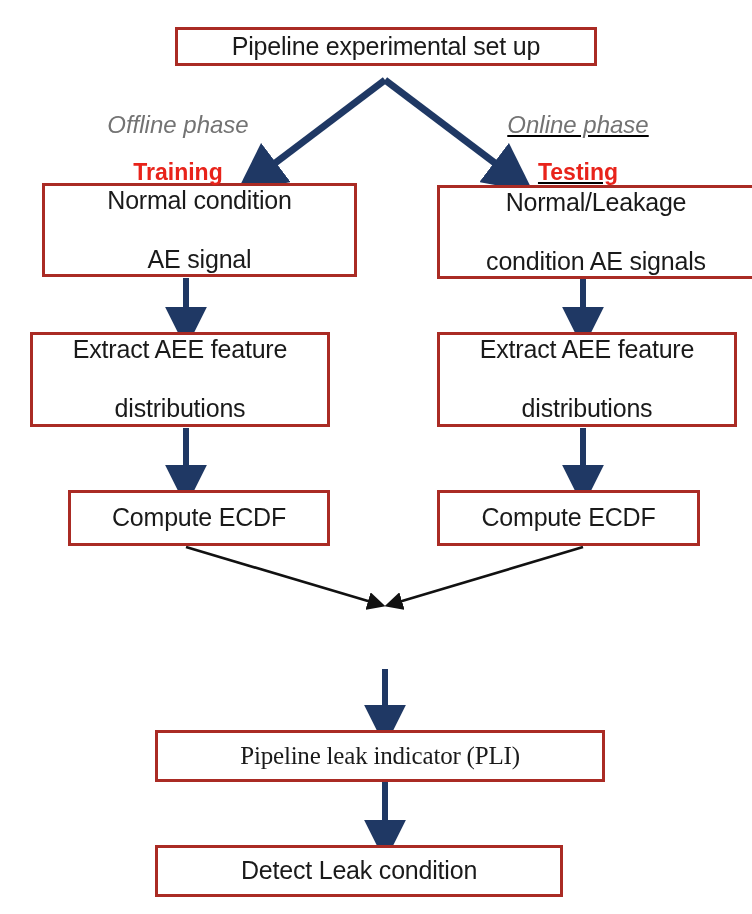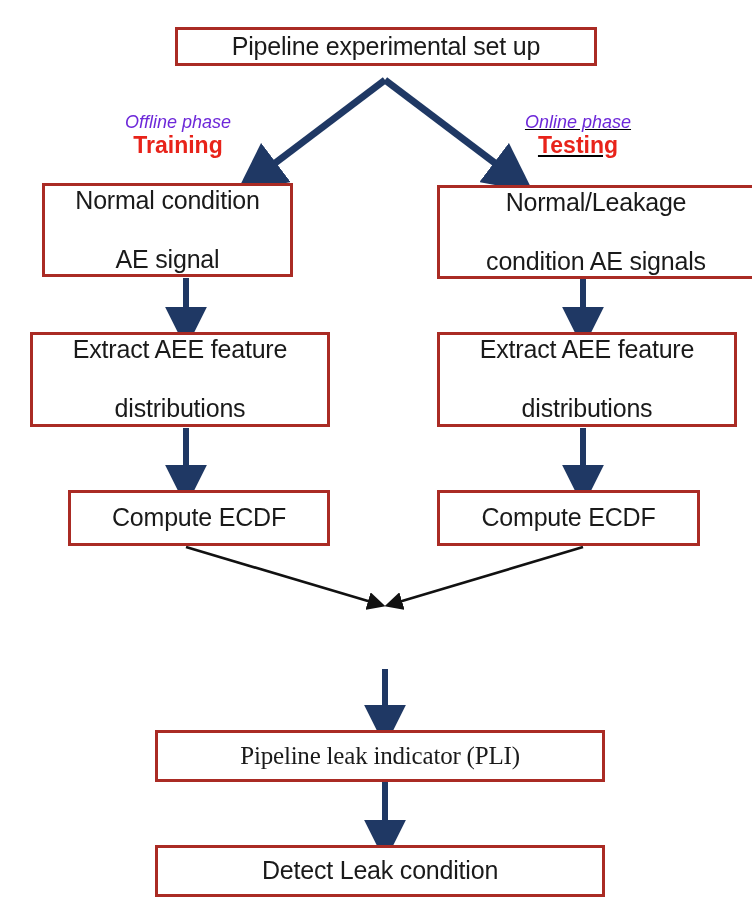--- a/index.html
+++ b/index.html
@@ -32,30 +32,31 @@
 
   .phase-label{
     position:absolute;
     text-align:center;
     z-index:4;
     width:230px;
   }
   .phase-label .ph-name{
     display:block;
     font-style:italic;
-    font-size:18px;
-    color:#6d28d9;
+    font-size:24px;
+    color:#737373;
     line-height:1.12;
   }
   .phase-label .ph-kind{
     display:block;
     font-weight:bold;
     font-size:23px;
     color:#E8231A;
     line-height:1.18;
+    margin-top:20px;
   }
 </style>
 </head>
 <body>
 
 <div id="stage">
 
   <svg id="wires" viewBox="0 0 752 914">
     <defs>
       <marker id="navyHead" markerWidth="7" markerHeight="7" refX="3.2" refY="3.5" orient="auto" markerUnits="strokeWidth">
@@ -108,21 +109,21 @@
 
   <div class="phase-label" style="left:63px;top:112px;">
     <span class="ph-name">Offline phase</span>
     <span class="ph-kind">Training</span>
   </div>
   <div class="phase-label" style="left:463px;top:112px;text-decoration:underline;">
     <span class="ph-name">Online phase</span>
     <span class="ph-kind">Testing</span>
   </div>
 
-  <div class="node" style="left:42px;top:183px;width:251px;height:94px;">
+  <div class="node" style="left:42px;top:183px;width:315px;height:94px;">
     <span>
       <span>Normal condition</span><br>
       <span>AE signal</span>
     </span>
   </div>
   <div class="node" style="left:437px;top:185px;width:318px;height:94px;">
     <span>
       <span>Normal/Leakage</span><br>
       <span>condition AE signals</span>
     </span>
@@ -144,17 +145,17 @@
   <div class="node" style="left:68px;top:490px;width:262px;height:56px;">
     <span>Compute ECDF</span>
   </div>
   <div class="node" style="left:437px;top:490px;width:263px;height:56px;">
     <span>Compute ECDF</span>
   </div>
 
   <div class="node" style="left:155px;top:730px;width:450px;height:52px;font-family:Liberation Serif, serif;">
     <span>Pipeline leak indicator (PLI)</span>
   </div>
-  <div class="node" style="left:155px;top:845px;width:450px;height:52px;">
+  <div class="node" style="left:155px;top:845px;width:408px;height:52px;">
     <span>Detect Leak condition</span>
   </div>
 
 </div>
 
 </body></html>

